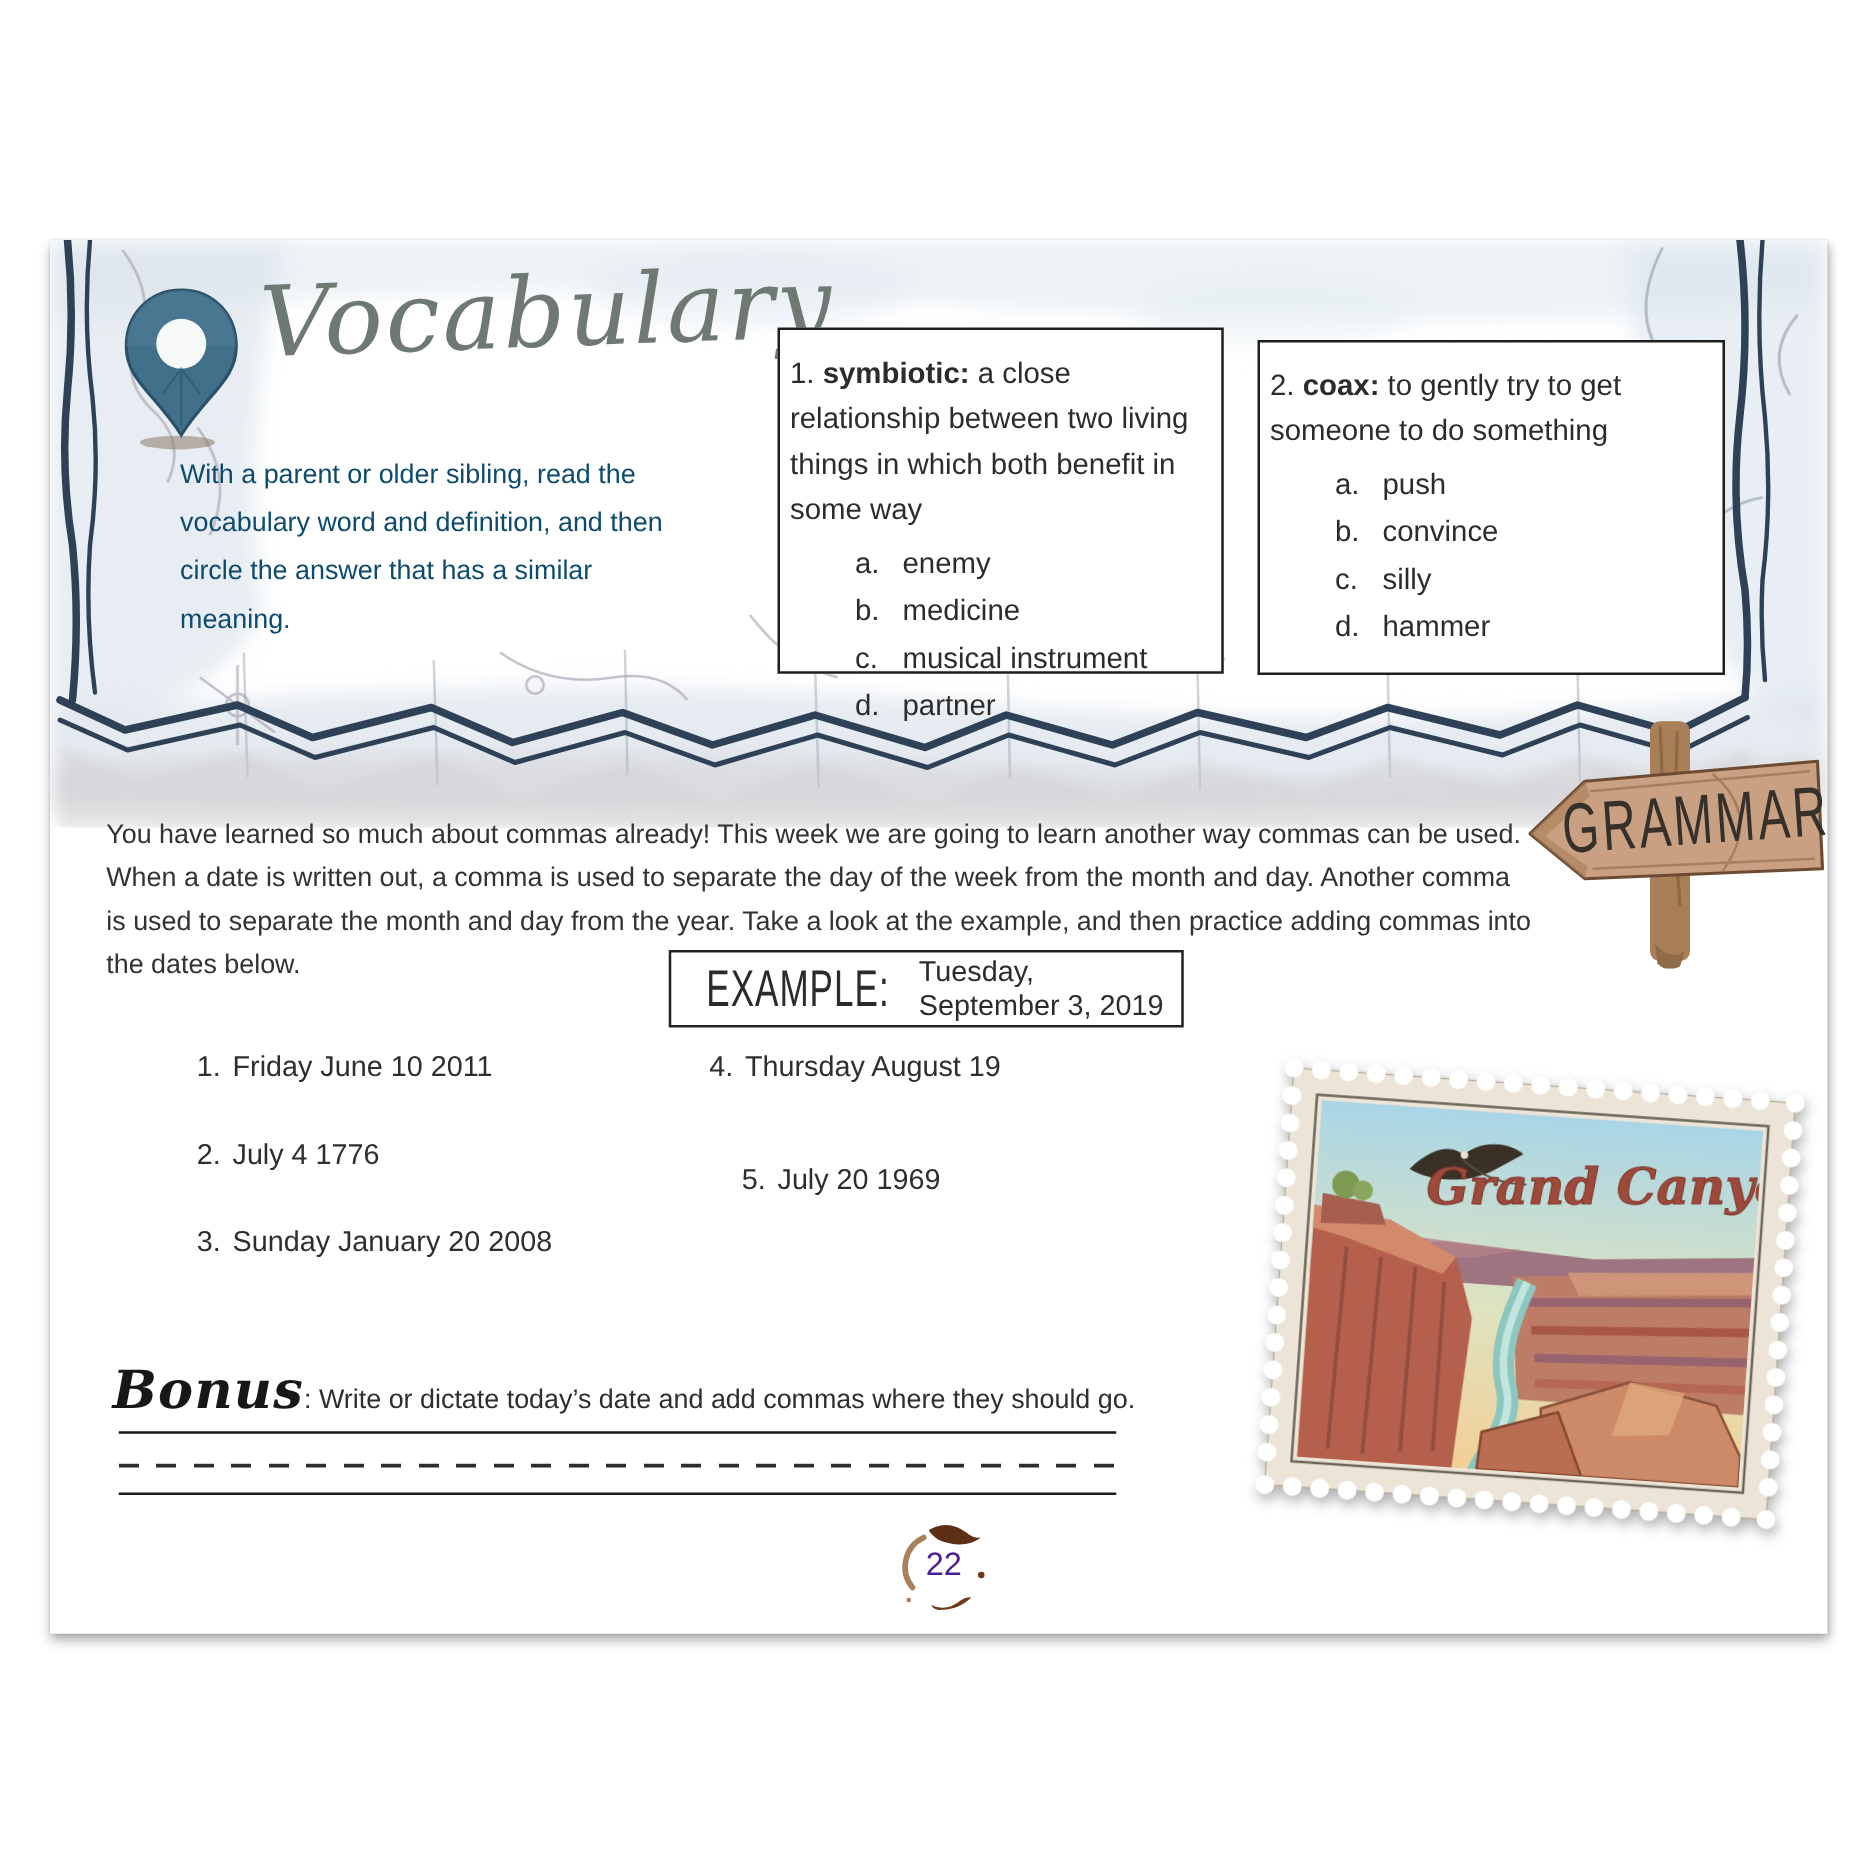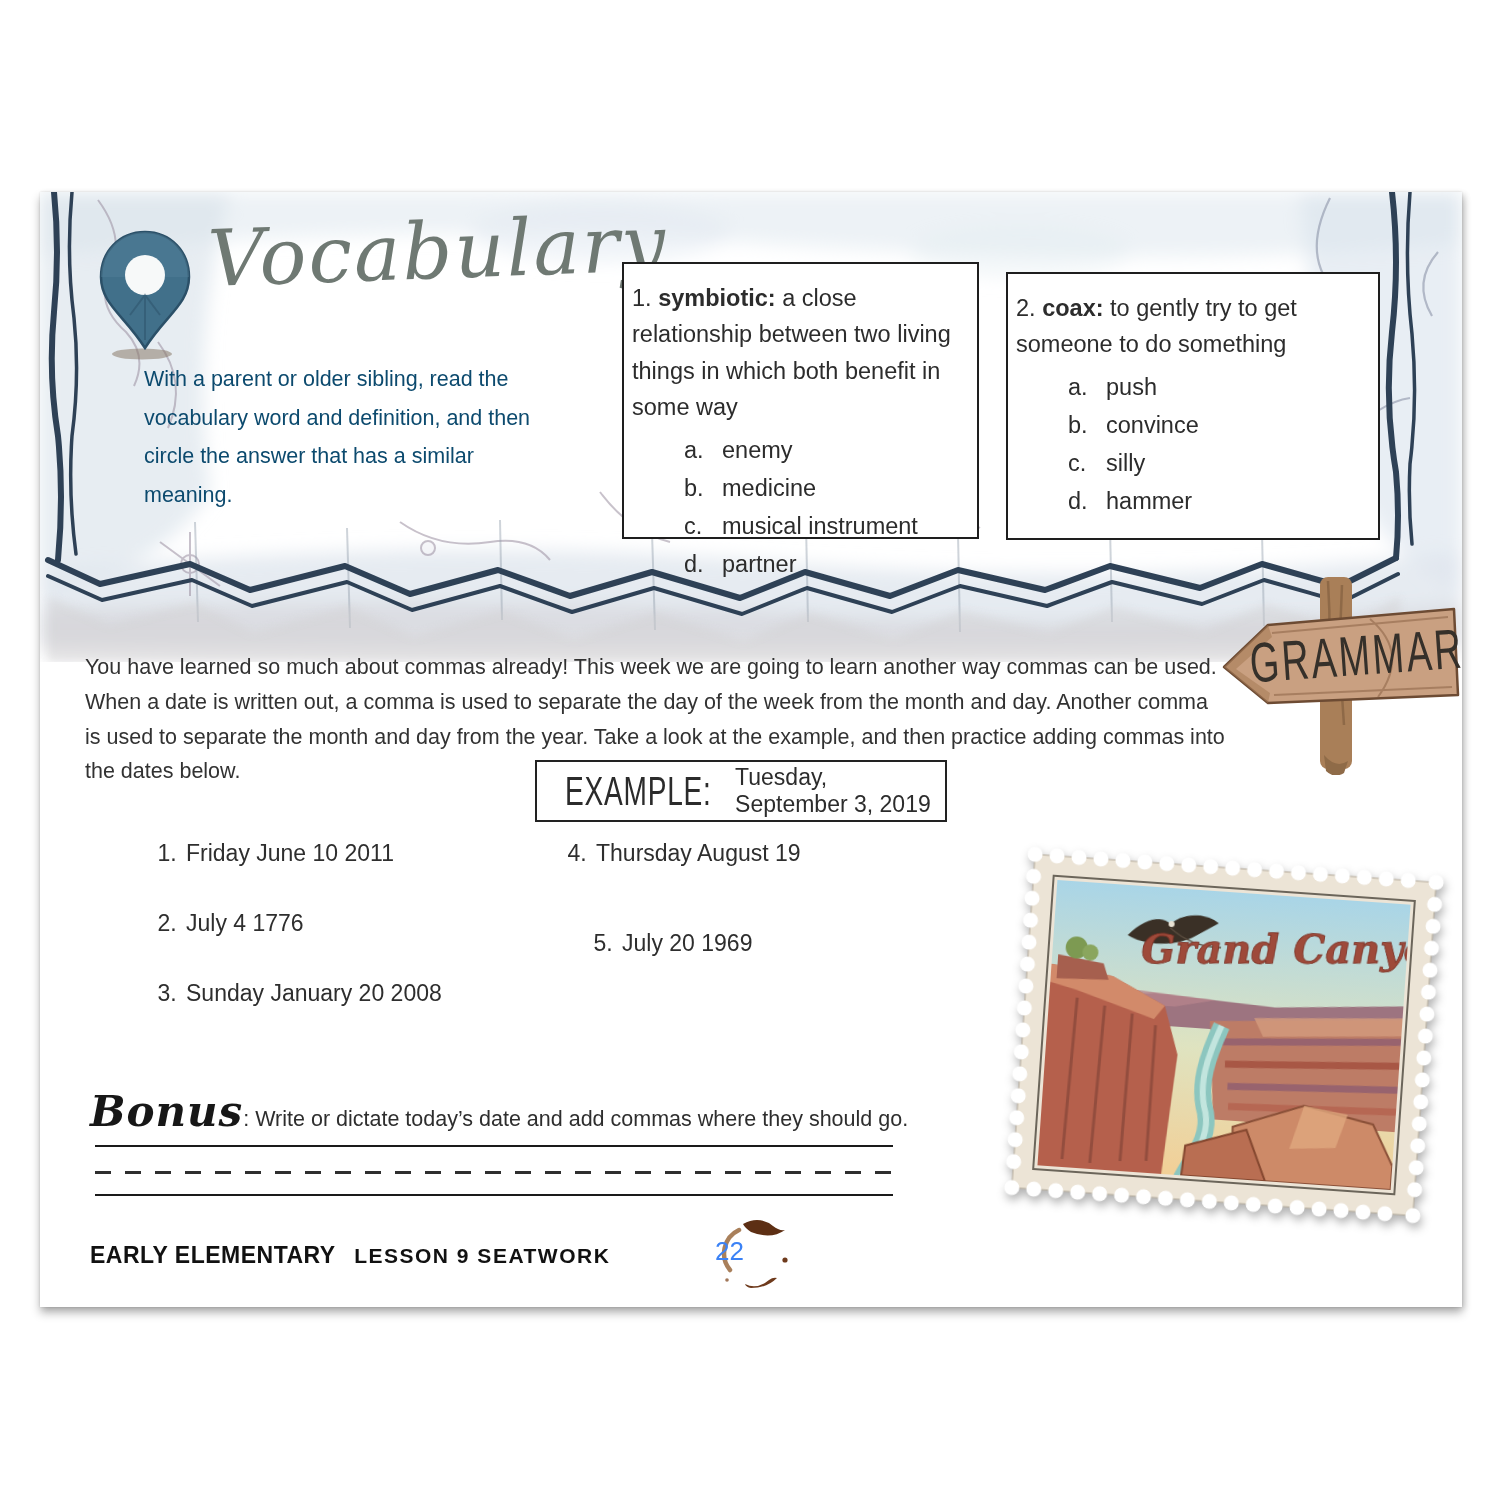--- a/index.html
+++ b/index.html
@@ -40,21 +40,21 @@
   .wline.dashed{top:979px;height:3px;
         background:repeating-linear-gradient(90deg,#2e2e2e 0 16px,transparent 16px 30px);}
   .wline.solid-2{top:1002px;border-top:2.5px solid #1a1a1a;}
   .stamp-wrap{position:absolute;left:973px;top:666px;width:422px;height:354px;
         transform:rotate(4deg);filter:drop-shadow(2px 5px 5px rgba(0,0,0,.30));}
   .footer{position:absolute;left:0;top:1040px;width:100%;height:60px;}
   .footer-left{position:absolute;left:50px;top:10px;white-space:nowrap;}
   .footer-left .f1{font-weight:bold;font-size:23px;color:#111;letter-spacing:.5px;}
   .footer-left .f2{font-weight:bold;font-size:21px;color:#111;letter-spacing:1.5px;margin-left:14px;}
   .footer-page{position:absolute;left:675px;top:-18px;width:80px;height:80px;}
-  .page-num{position:absolute;left:0;top:22px;width:80px;font-size:26px;color:#3b82f6;}
+  .page-num{position:absolute;left:0;top:22px;width:80px;text-align:center;font-size:26px;color:#4c1d95;}
   .coffee-svg{position:absolute;left:0;top:0;width:80px;height:80px;}
   .footer-right{position:absolute;right:50px;top:12px;font-weight:bold;font-size:22px;
         letter-spacing:5px;color:#111;white-space:nowrap;}
 </style>
 </head>
 <body>
 
 <div class="canvas">
   <div class="page">
 
@@ -341,24 +341,20 @@
           <path d="M108,84 C124,66 140,62 150,70 C162,58 184,56 198,66 L176,80 C158,92 126,94 108,84 Z" fill="#3a3026"></path>
           <circle cx="151" cy="70" r="3" fill="#e8e2d4"></circle>
           <path d="M150,74 q24,18 52,16" stroke="#5a4c3e" stroke-width="1.5" fill="none"></path>
 
           <text x="0" y="0" transform="translate(282,100) rotate(-4)" text-anchor="middle" font-family="DejaVu Serif, serif" font-style="italic" font-weight="bold" font-size="40" fill="#9e4a3a" stroke="#7c3226" stroke-width=".8">Grand Canyon</text>
         </g>
       </svg>
     </div>
 
     <div class="footer">
-      <div class="footer-left">
-        <span class="f1">EARLY ELEMENTARY</span>
-        <span class="f2">LESSON 9 SEATWORK</span>
-      </div>
       <div class="footer-page">
         <svg class="coffee-svg" viewBox="0 0 80 80" xmlns="http://www.w3.org/2000/svg">
           <path d="M16,58 A27,27 0 1 1 58,54" fill="none" stroke="#7a4categorical21" stroke-width="5"></path>
           <path d="M15,56 A26,26 0 0 1 24,16" fill="none" stroke="#9a6a3e" stroke-width="4.5" stroke-linecap="round" opacity=".85"></path>
           <path d="M28,10 q16,-9 30,2 q6,5 12,4 q-14,10 -34,2 q-6,-4 -8,-8 Z" fill="#5d2f14"></path>
           <path d="M30,70 q12,6 24,-4 q4,-3 8,-2 q-10,10 -26,10 q-5,-1 -6,-4 Z" fill="#6e3a1c"></path>
           <circle cx="70" cy="46" r="2.6" fill="#6e3a1c"></circle>
           <circle cx="12" cy="66" r="1.8" fill="#8a5530" opacity=".8"></circle>
         </svg>
         <div class="page-num">22</div>

